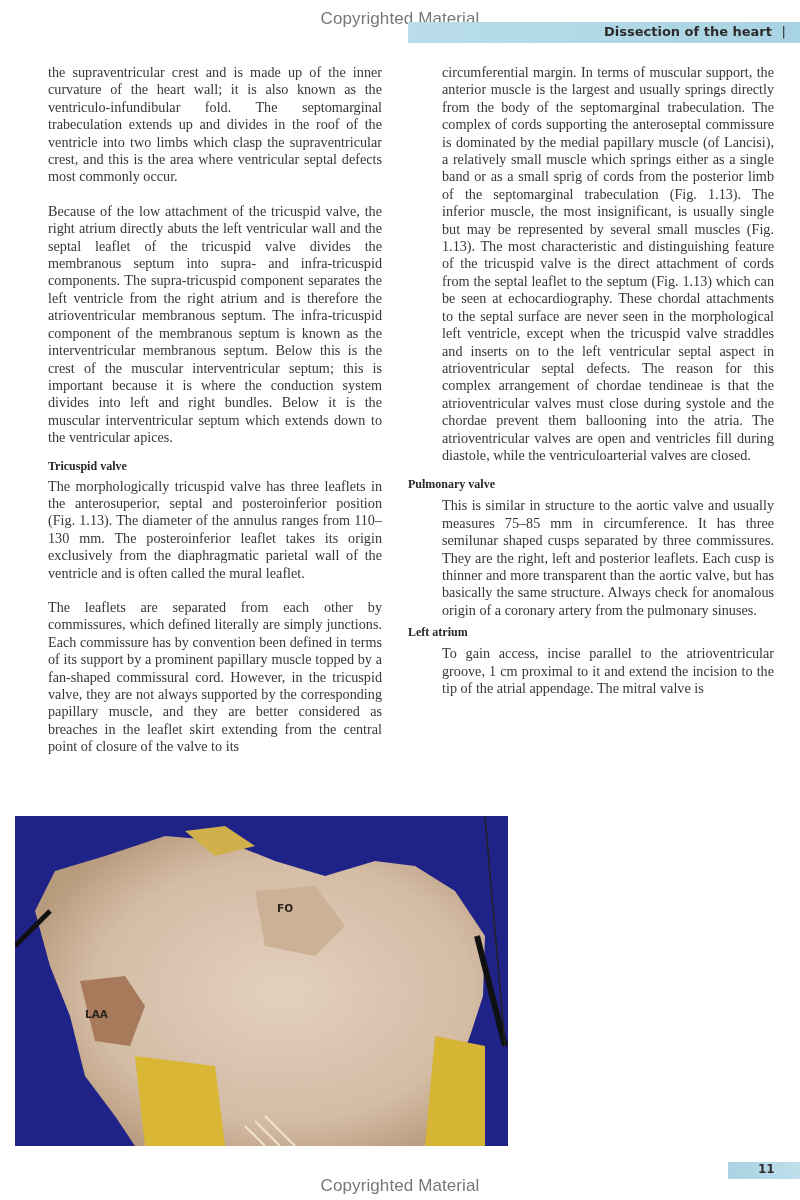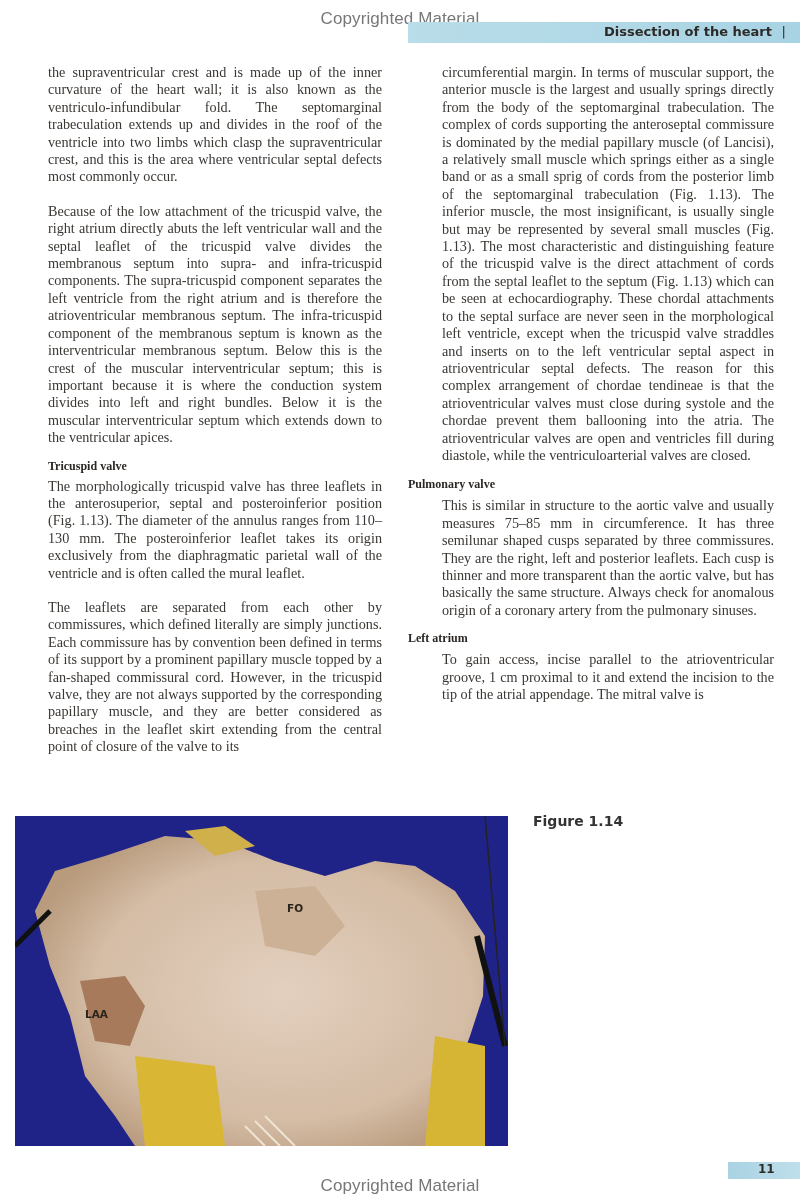--- a/index.html
+++ b/index.html
@@ -75,21 +75,21 @@
   <p class="para-gap">Because of the low attachment of the tricuspid valve, the right atrium directly abuts the left ventricular wall and the septal leaflet of the tricuspid valve divides the membranous septum into supra- and infra-tricuspid components. The supra-tricuspid component separates the left ventricle from the right atrium and is therefore the atrioventricular membranous septum. The infra-tricuspid component of the membranous septum is known as the interventricular membranous septum. Below this is the crest of the muscular interventricular septum; this is important because it is where the conduction system divides into left and right bundles. Below it is the muscular interventricular septum which extends down to the ventricular apices.</p>
   <p class="section-heading" style="margin-top:9px">Tricuspid valve</p>
   <p style="margin-top:2px">The morphologically tricuspid valve has three leaflets in the anterosuperior, septal and posteroinferior position (Fig. 1.13). The diameter of the annulus ranges from 110–130 mm. The posteroinferior leaflet takes its origin exclusively from the diaphragmatic parietal wall of the ventricle and is often called the mural leaflet.</p>
   <p class="para-gap">The leaflets are separated from each other by commissures, which defined literally are simply junctions. Each commissure has by convention been defined in terms of its support by a prominent papillary muscle topped by a fan-shaped commissural cord. However, in the tricuspid valve, they are not always supported by the corresponding papillary muscle, and they are better considered as breaches in the leaflet skirt extending from the central point of closure of the valve to its</p>
 </div>
 
 <div class="col col-right">
   <p>circumferential margin. In terms of muscular support, the anterior muscle is the largest and usually springs directly from the body of the septomarginal trabeculation. The complex of cords supporting the anteroseptal commissure is dominated by the medial papillary muscle (of Lancisi), a relatively small muscle which springs either as a single band or as a small sprig of cords from the posterior limb of the septomarginal trabeculation (Fig. 1.13). The inferior muscle, the most insignificant, is usually single but may be represented by several small muscles (Fig. 1.13). The most characteristic and distinguishing feature of the tricuspid valve is the direct attachment of cords from the septal leaflet to the septum (Fig. 1.13) which can be seen at echocardiography. These chordal attachments to the septal surface are never seen in the morphological left ventricle, except when the tricuspid valve straddles and inserts on to the left ventricular septal aspect in atrioventricular septal defects. The reason for this complex arrangement of chordae tendineae is that the atrioventricular valves must close during systole and the chordae prevent them ballooning into the atria. The atrioventricular valves are open and ventricles fill during diastole, while the ventriculoarterial valves are closed.</p>
   <p class="section-heading" style="margin-top:10px">Pulmonary valve</p>
   <p style="margin-top:3px">This is similar in structure to the aortic valve and usually measures 75–85 mm in circumference. It has three semilunar shaped cusps separated by three commissures. They are the right, left and posterior leaflets. Each cusp is thinner and more transparent than the aortic valve, but has basically the same structure. Always check for anomalous origin of a coronary artery from the pulmonary sinuses.</p>
-  <p class="section-heading" style="margin-top:9px">Left atrium</p>
+  <p class="section-heading" style="margin-top:3px">Left atrium</p>
   <p style="margin-top:3px">To gain access, incise parallel to the atrioventricular groove, 1 cm proximal to it and extend the incision to the tip of the atrial appendage. The mitral valve is</p>
 </div>
 
 <div class="figure-photo">
   <svg width="493" height="330" viewBox="0 0 493 330">
     <defs>
       <radialGradient id="tis" cx="55%" cy="50%" r="60%">
         <stop offset="0%" stop-color="#e3d0bf"></stop>
         <stop offset="70%" stop-color="#d4bca5"></stop>
         <stop offset="100%" stop-color="#b89a7c"></stop>
@@ -99,25 +99,24 @@
     <path d="M120,240 L200,250 L210,330 L130,330 Z" fill="#d9b633"></path>
     <path d="M420,220 L470,230 L470,330 L410,330 Z" fill="#d6b434"></path>
     <path d="M170,15 L210,10 L240,30 L200,40 Z" fill="#cfb04a"></path>
     <path d="M65,165 L110,160 L130,190 L115,230 L80,225 Z" fill="#a87a5c"></path>
     <path d="M240,75 L300,70 L330,110 L300,140 L250,130 Z" fill="#cdb196"></path>
     <line x1="0" y1="130" x2="35" y2="95" stroke="#111" stroke-width="5"></line>
     <line x1="462" y1="120" x2="490" y2="230" stroke="#111" stroke-width="6"></line>
     <line x1="470" y1="0" x2="490" y2="230" stroke="#222" stroke-width="1.5"></line>
     <path d="M230,310 L250,330 M240,305 L265,330 M250,300 L280,330" stroke="#efe3d2" stroke-width="2"></path>
   </svg>
-  <span class="fig-label" style="left:272px; top:86px;">FO</span>
+  <span class="fig-label" style="left:262px; top:86px;">FO</span>
   <span class="fig-label" style="left:70px; top:192px;">LAA</span>
 </div>
 
 <div class="caption">
-  <div class="caption-title">Figure 1.14</div>
 </div>
 
 <div class="page-tab">
   <span class="page-num">11</span>
 </div>
 
 <div class="watermark wm-bottom">Copyrighted Material</div>
 
 </body></html>

